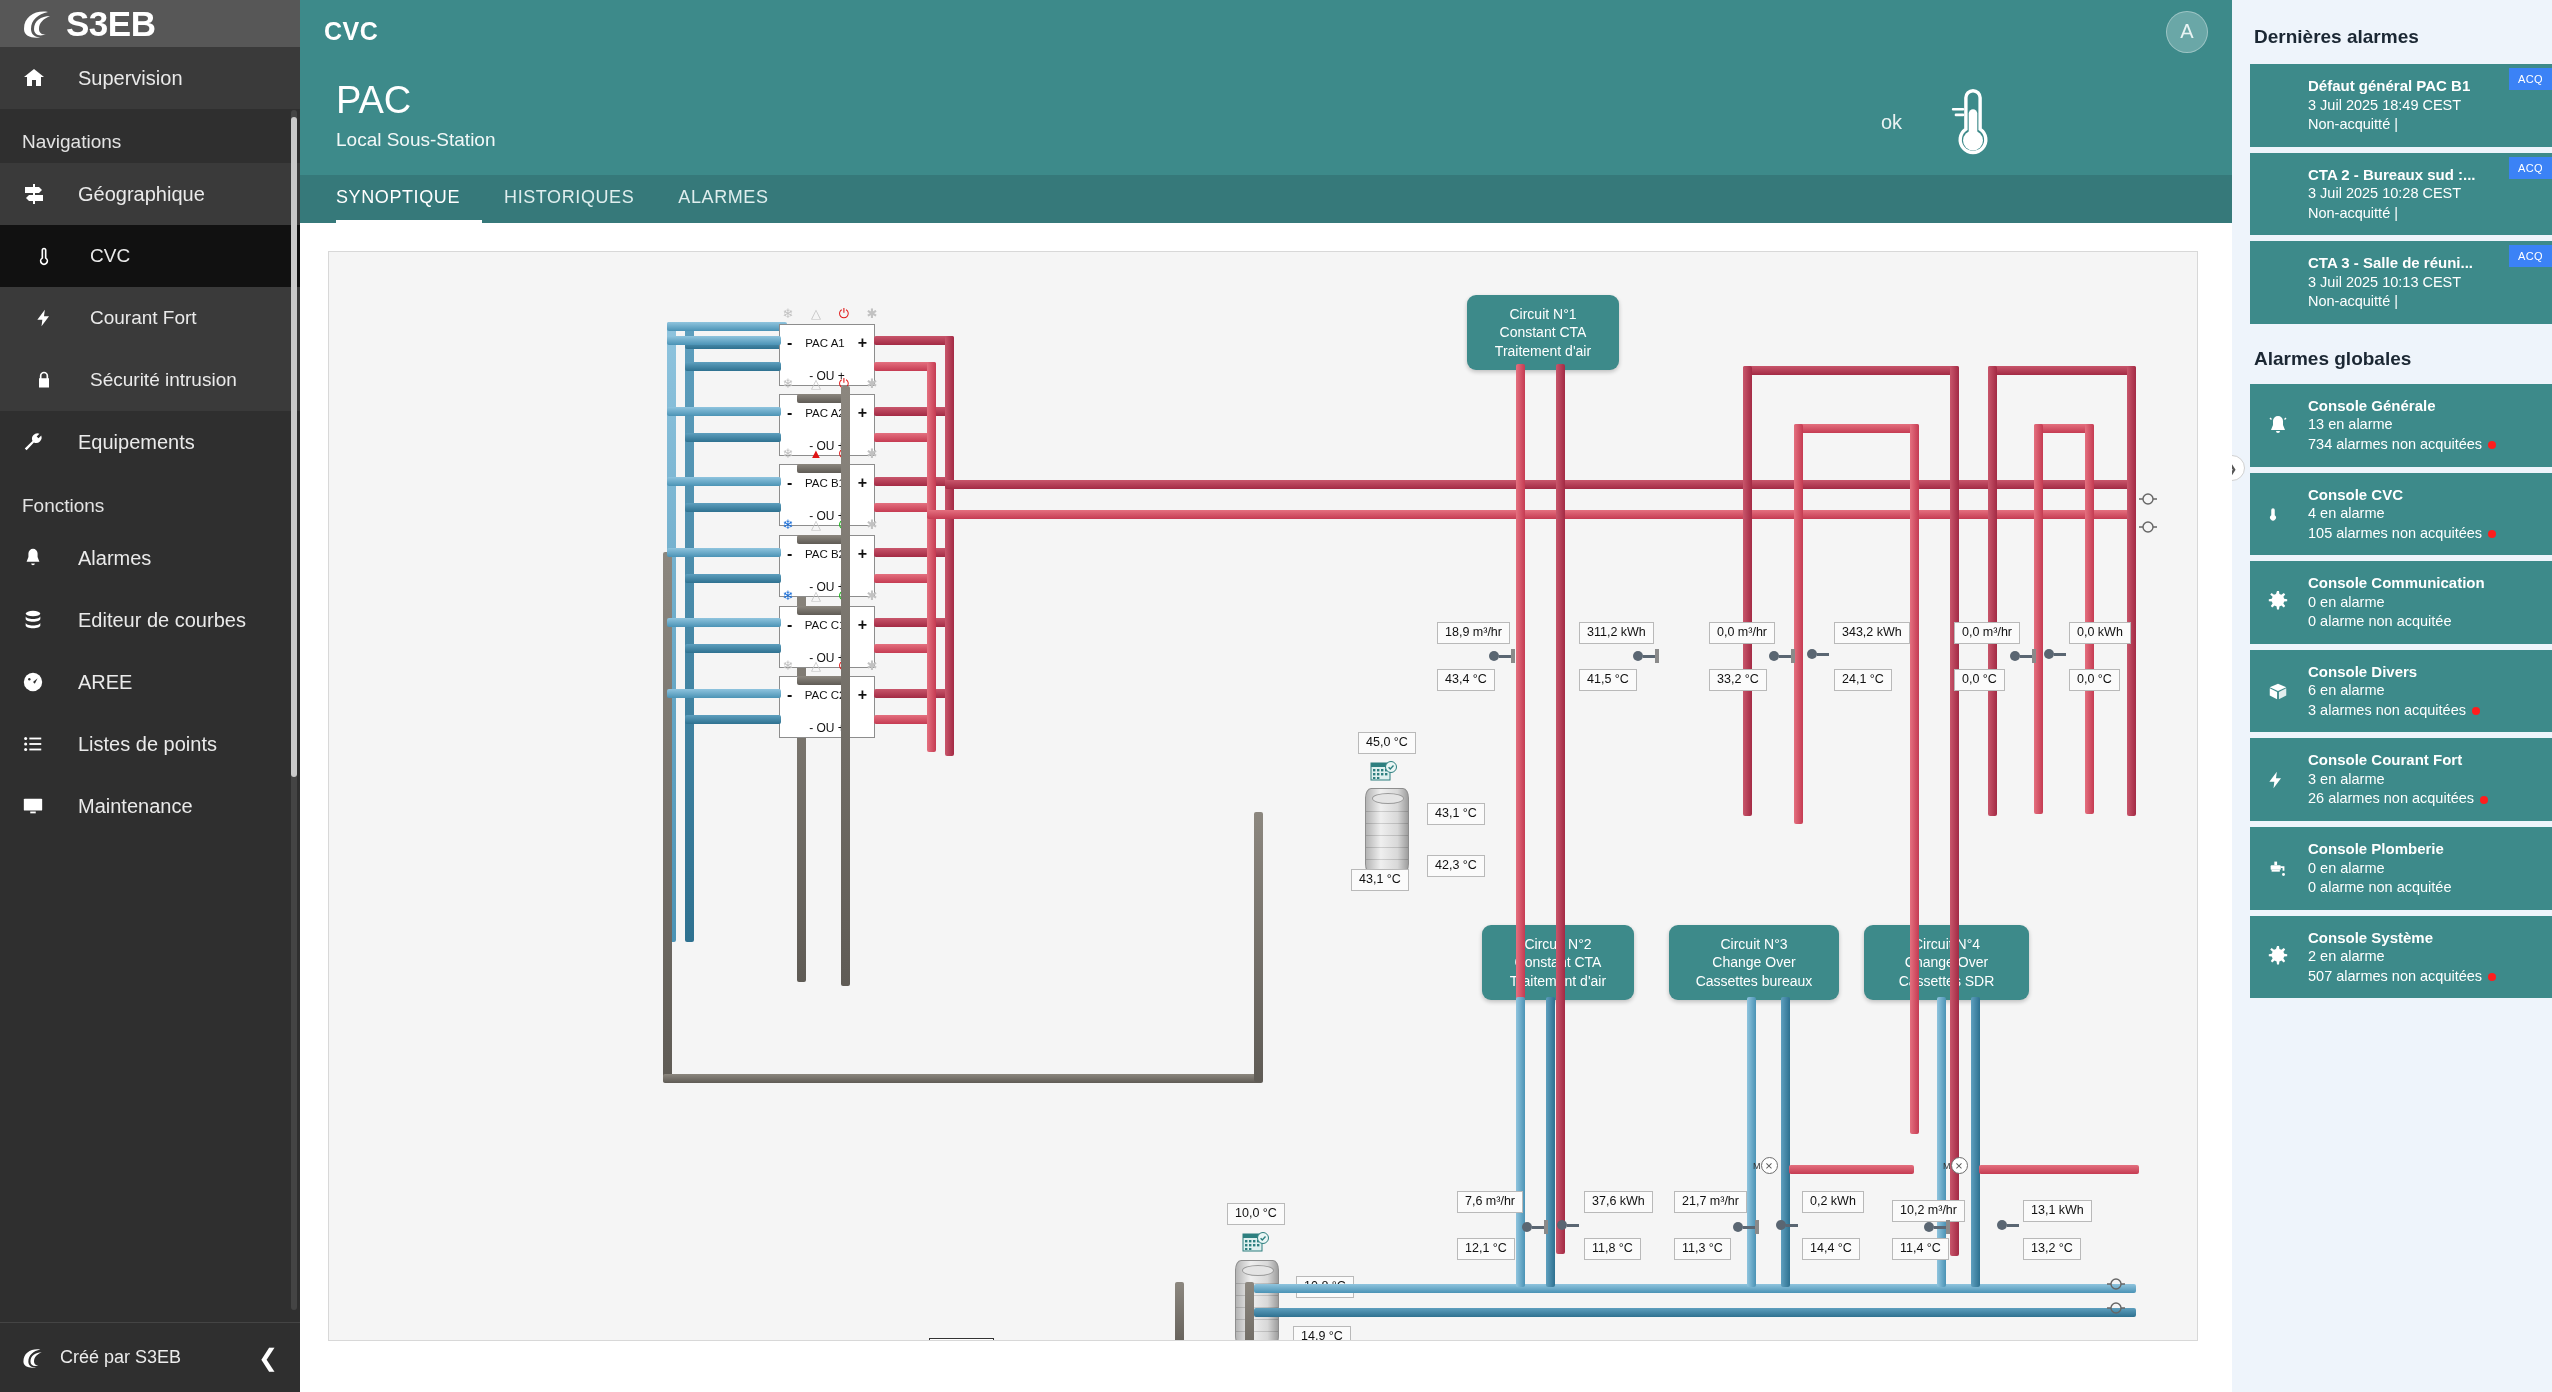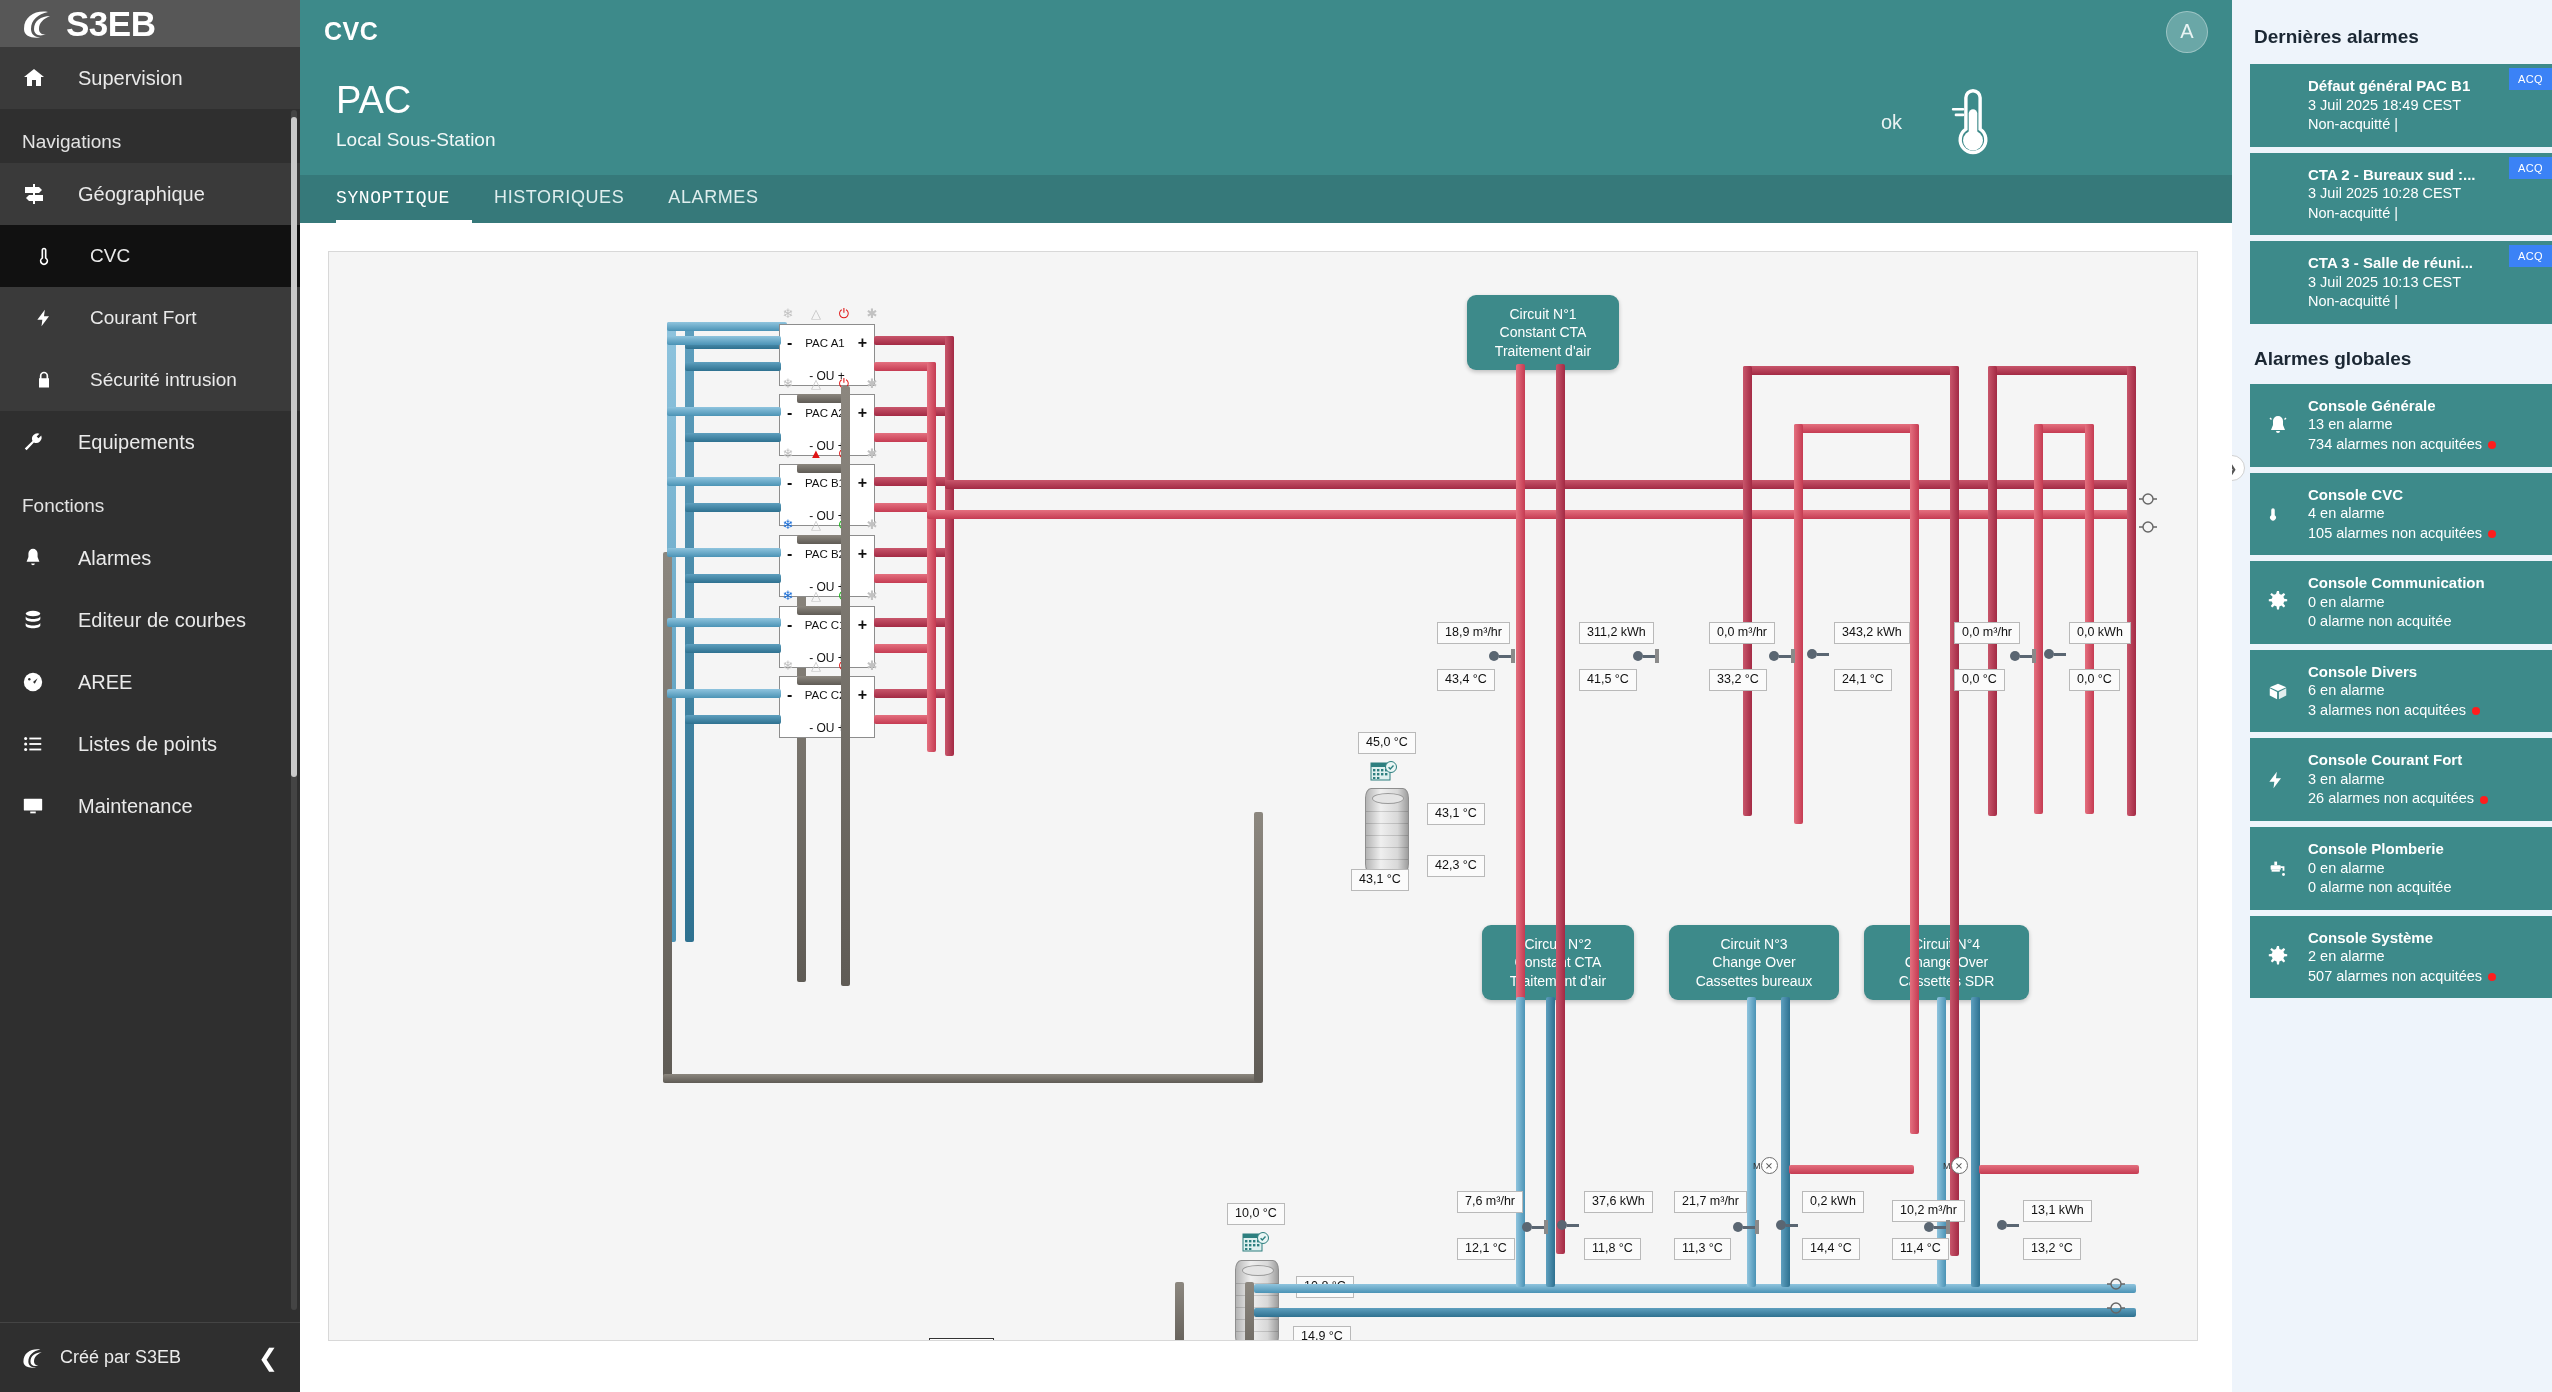--- a/index.html
+++ b/index.html
@@ -98,21 +98,21 @@
   .pagehead .thermo { position: absolute; right: 230px; top: 22px; }
   .tabsbar {
     background: #36797a; height: 48px;
     display: flex; align-items: stretch; padding-left: 36px;
   }
   .tab {
     display: flex; align-items: center; padding: 0 22px;
     font-size: 18px; color: #dfeeee; letter-spacing: .6px; cursor: pointer;
     border-bottom: 3px solid transparent;
   }
-  .tab:first-child { padding-left: 0; font-family: Liberation Mono, monospace; }
+  .tab:first-child { padding-left: 0; }
   .tab.active { color: #ffffff; border-bottom-color: #ffffff; }
 
   .canvas-wrap {
     flex: 1; background: #ffffff; padding: 28px 30px 28px 28px;
     position: relative;
   }
   .synoptic {
     width: 1870px; height: 1090px;
     background: #f5f5f5; border: 1px solid #d8d8d8;
     position: relative; overflow: hidden;

